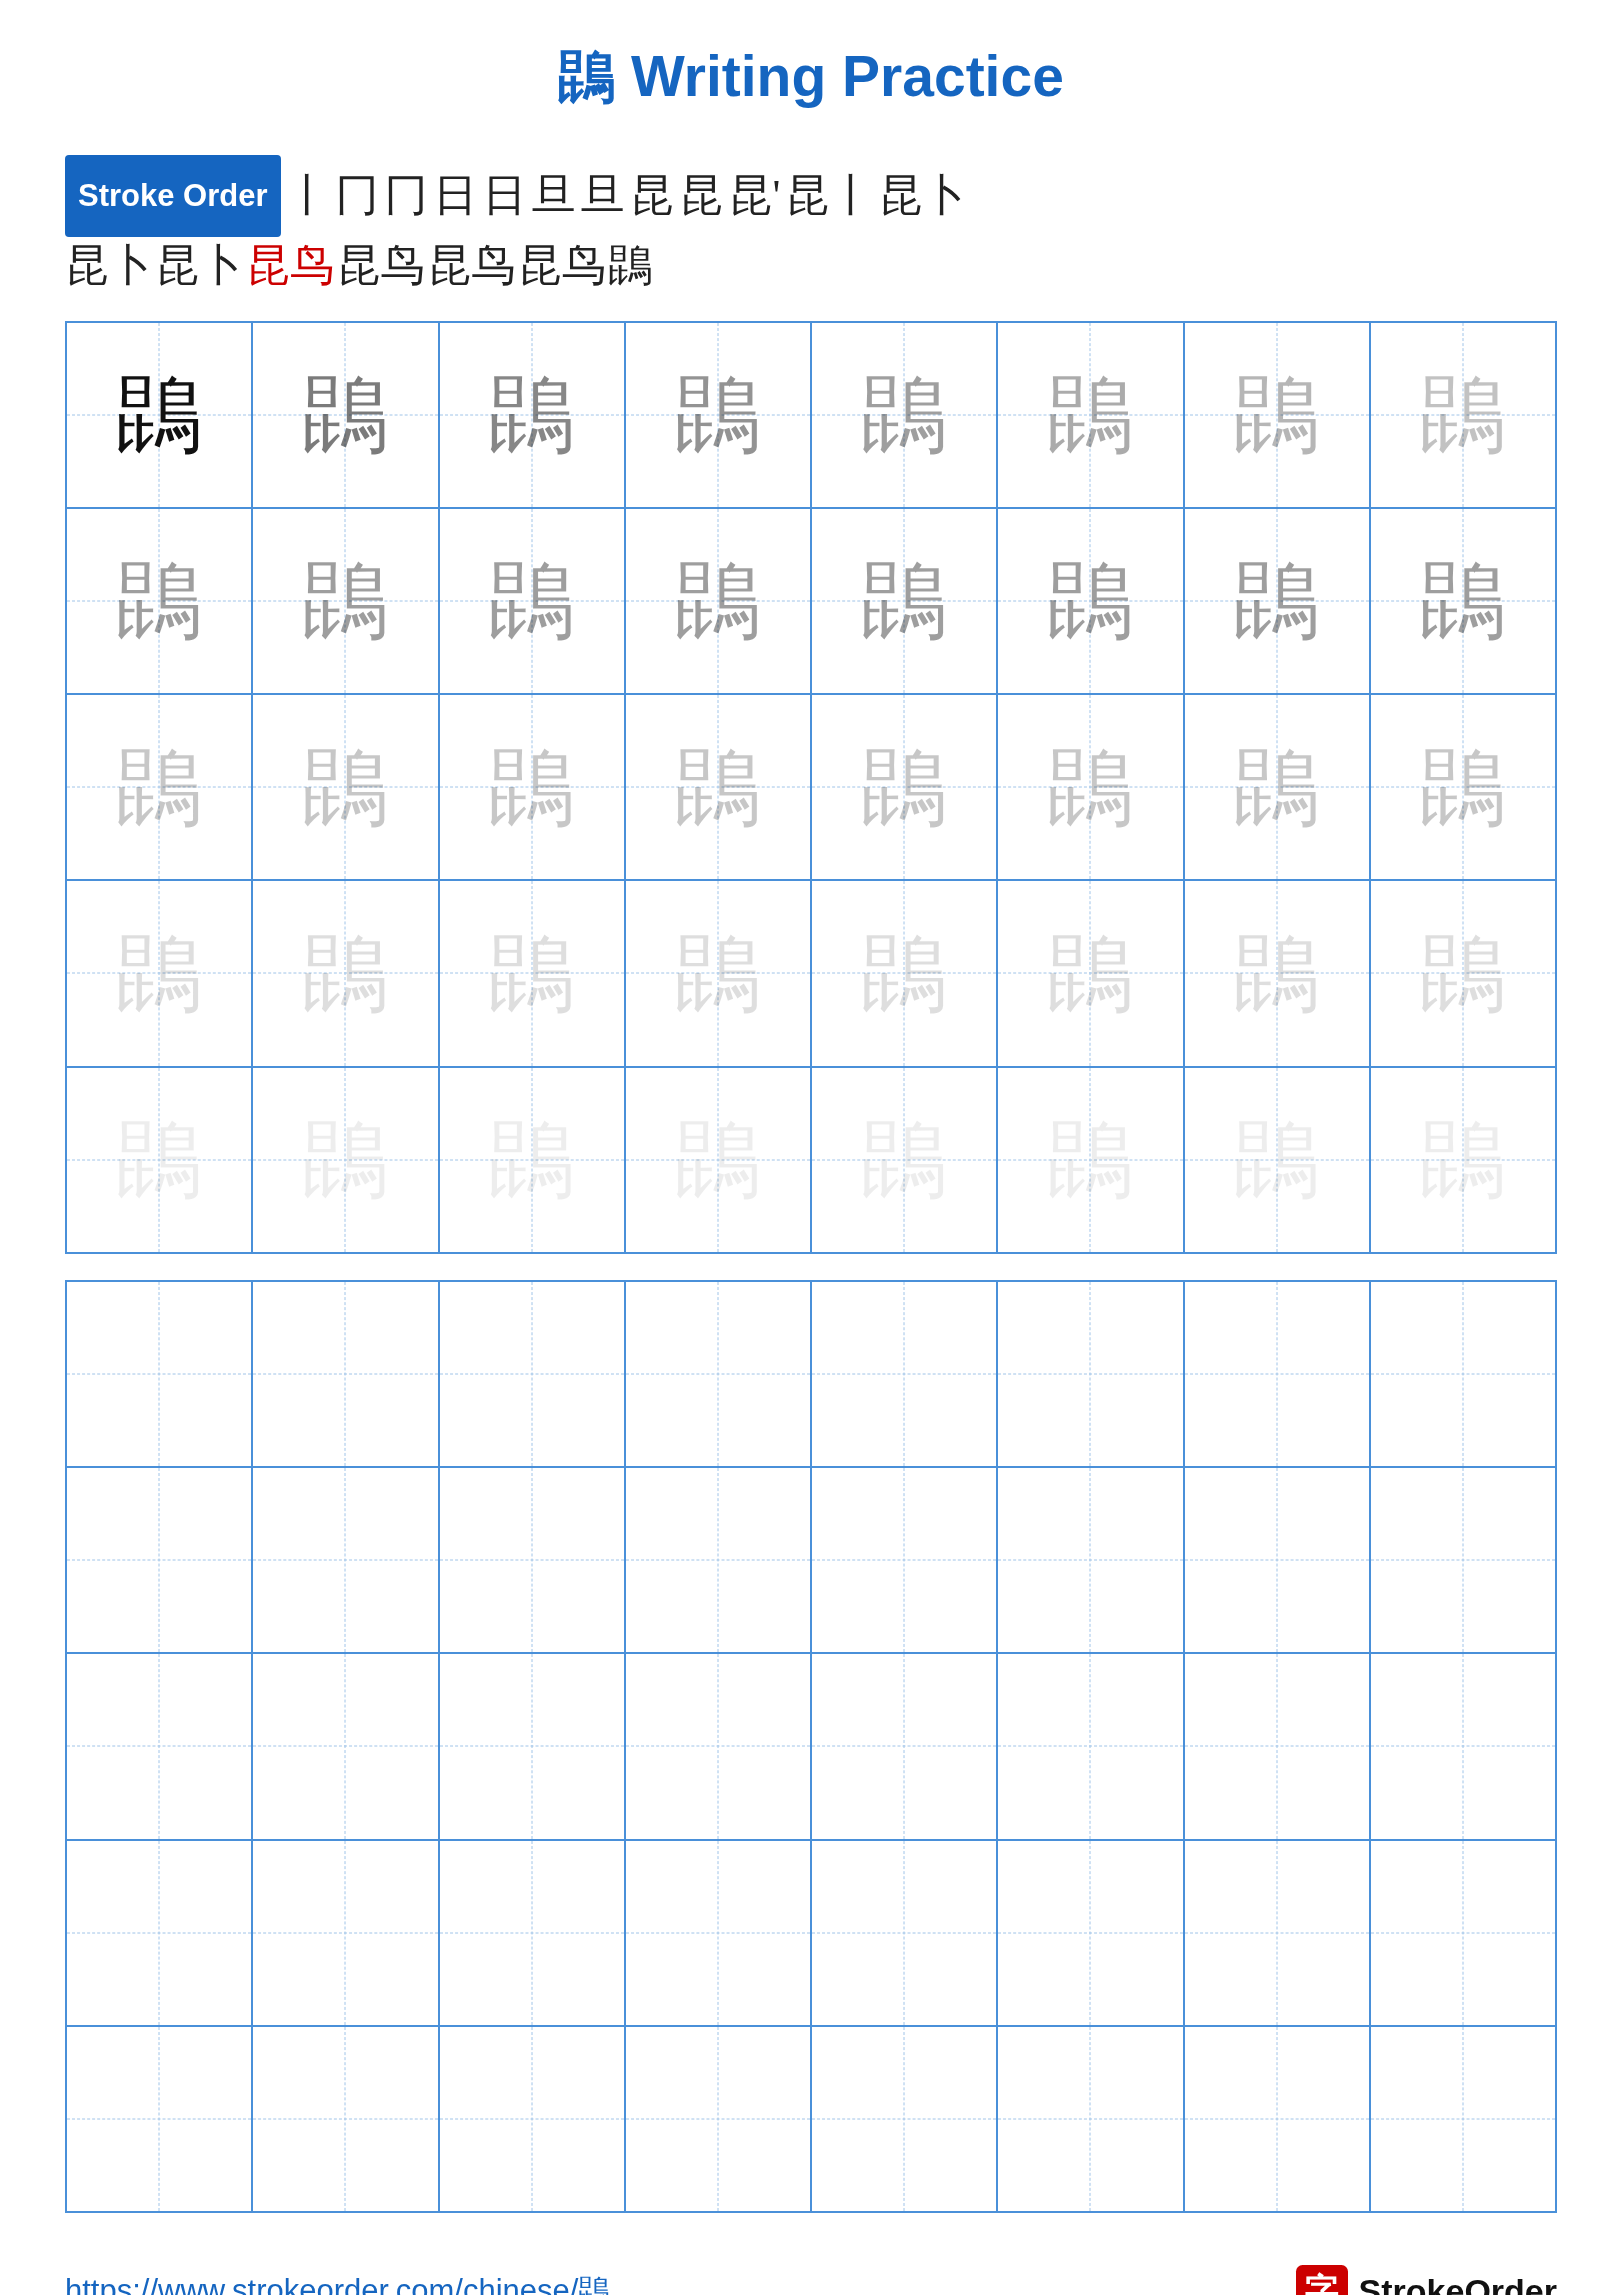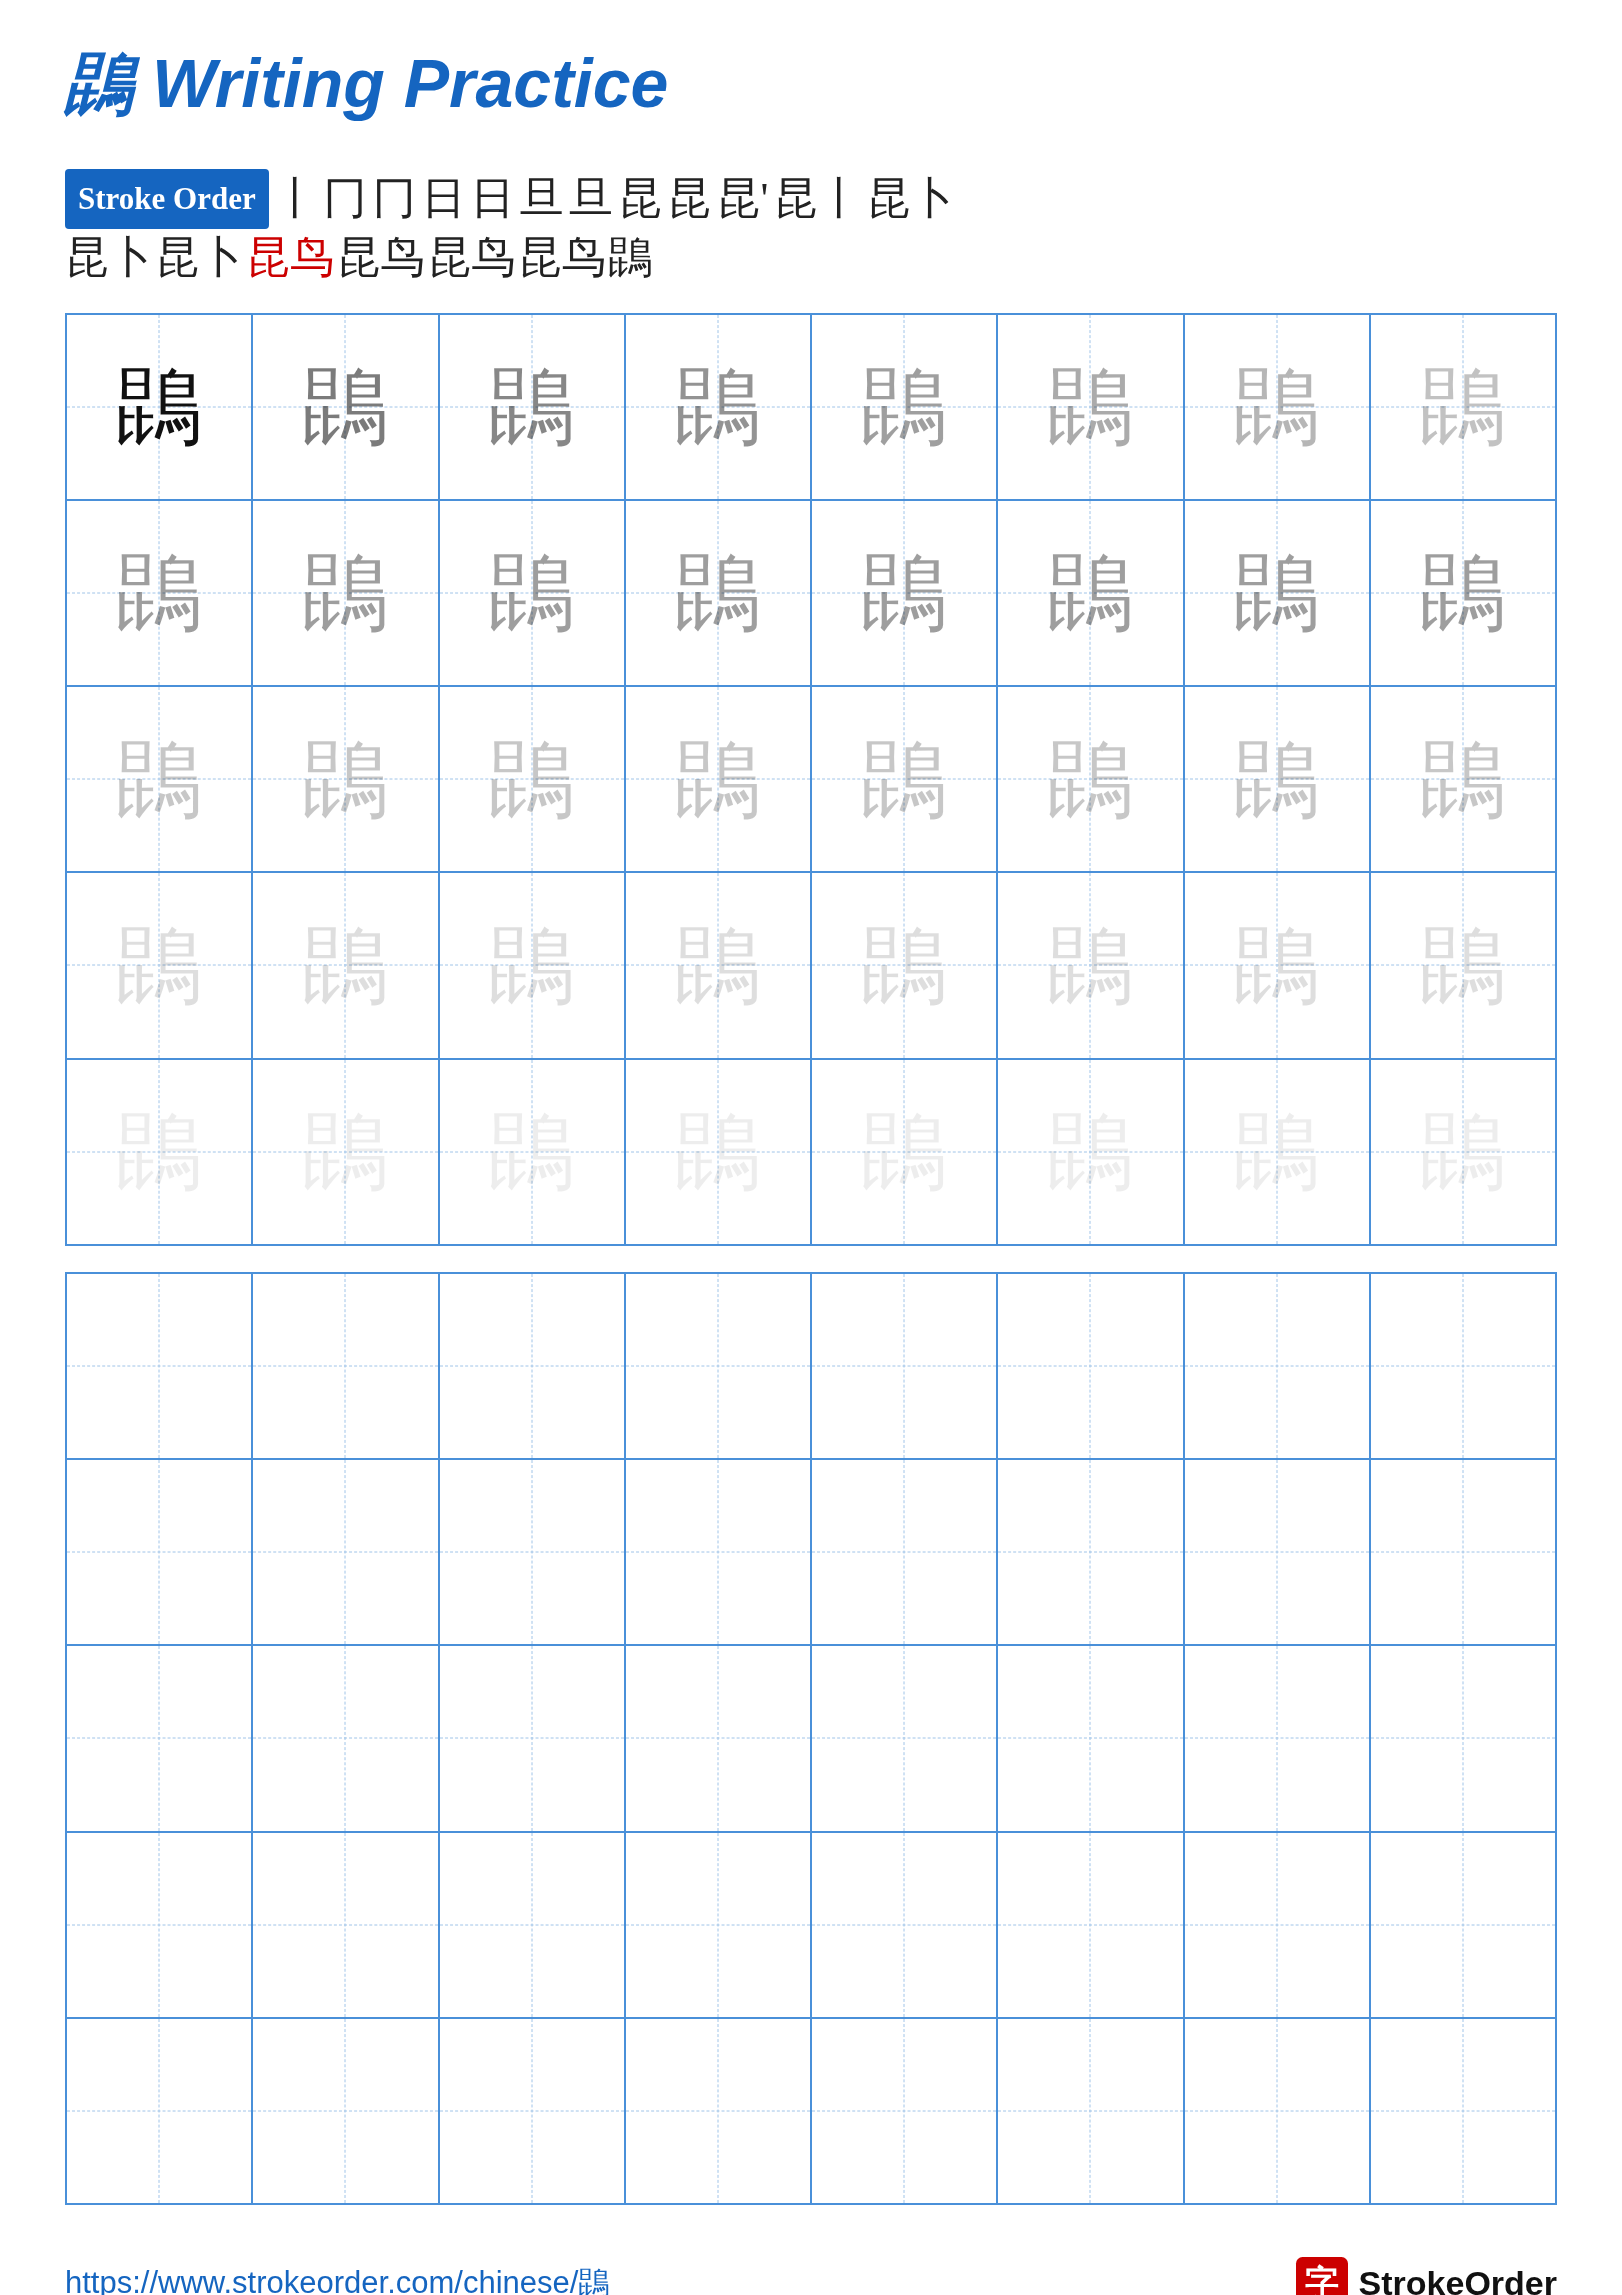--- a/index.html
+++ b/index.html
@@ -6,26 +6,26 @@
     body {
       width: 1622px;
       min-height: 2295px;
       background: #ffffff;
       font-family: serif;
       position: relative;
       padding: 39px 65px;
     }
 
     .page-title {
-      font-size: 68px;
+      text-align: center;
+      font-size: 57px;
       font-weight: bold;
       color: #1565c0;
       margin-bottom: 39px;
       font-family: Arial, sans-serif;
-      font-style: italic;
     }
     .page-title span.char {
       color: #1565c0;
     }
 
     .stroke-order-section {
       margin-bottom: 33px;
     }
 
     .stroke-order-row {
@@ -33,23 +33,23 @@
       align-items: center;
       flex-wrap: wrap;
       gap: 5.2px;
       margin-bottom: 6.5px;
     }
 
     .stroke-order-badge {
       background: #1565c0;
       color: white;
       font-size: 31px;
-      font-family: Liberation Serif, serif;
+      font-family: Liberation Sans, sans-serif;
       font-weight: bold;
-      padding: 12px 13px;
+      padding: 23px 13px;
       border-radius: 3.9px;
       white-space: nowrap;
     }
 
     .stroke-char {
       font-size: 44px;
       color: #222;
       font-family: serif;
       line-height: 1;
     }

